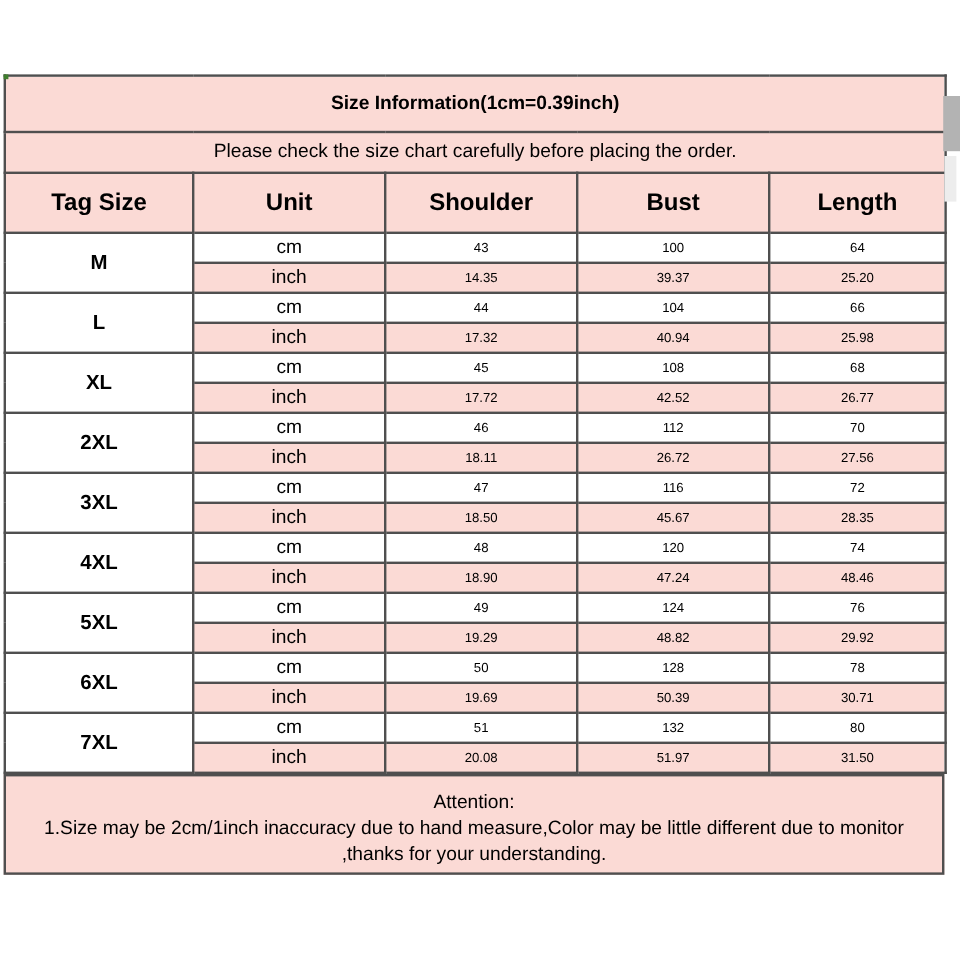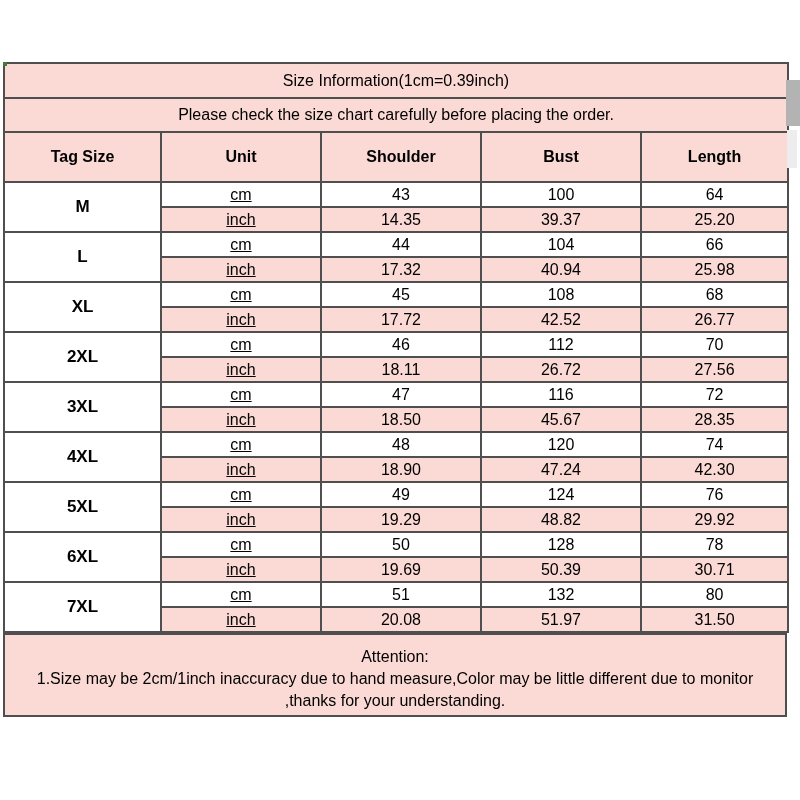--- a/index.html
+++ b/index.html
@@ -19,36 +19,36 @@
     border:2px solid var(--border-dark);
   }
   td, th {
     border:2px solid var(--border-dark);
     text-align:center;
     vertical-align:middle;
     overflow:hidden;
     white-space:nowrap;
   }
   tr.row-title td {
-    height:35px; background:var(--pink);
-    font-weight:normal; font-size:16px;
+    height:47px; background:var(--pink);
+    font-weight:bold; font-size:16px;
   }
   tr.row-subtitle td {
     height:34px; background:var(--pink);
     font-size:16px;
     margin-left:22px;
   }
   tr.row-header th {
     height:50px; background:var(--pink);
-    font-weight:bold; font-size:16px;
+    font-weight:bold; font-size:20px;
   }
   tbody.group td { height:25px; }
   td.tag { background:#ffffff; font-weight:bold; font-size:17px; }
-  td.unit { font-size:16px;text-decoration:underline; }
-  td.num { font-size:16px; }
+  td.unit { font-size:16px; }
+  td.num { font-size:11px; }
   tr.sub-cm td { background:#ffffff; }
   tr.sub-inch td { background:var(--pink); }
   
   tr.sub-inch td { border-top:1px solid #6b6b6b; }
 
   .attention {
     width:784px;
     background:var(--pink);
     border:2px solid var(--border-dark);
     border-top-width:2px;
@@ -187,21 +187,21 @@
           <td class="tag" rowspan="2">4XL</td>
           <td class="unit">cm</td>
           <td class="num">48</td>
           <td class="num">120</td>
           <td class="num">74</td>
         </tr>
         <tr class="sub-inch">
           <td class="unit">inch</td>
           <td class="num">18.90</td>
           <td class="num">47.24</td>
-          <td class="num">42.30</td>
+          <td class="num">48.46</td>
         </tr>
       </tbody>
 
       <tbody class="group">
         <tr class="sub-cm">
           <td class="tag" rowspan="2">5XL</td>
           <td class="unit">cm</td>
           <td class="num">49</td>
           <td class="num">124</td>
           <td class="num">76</td>

